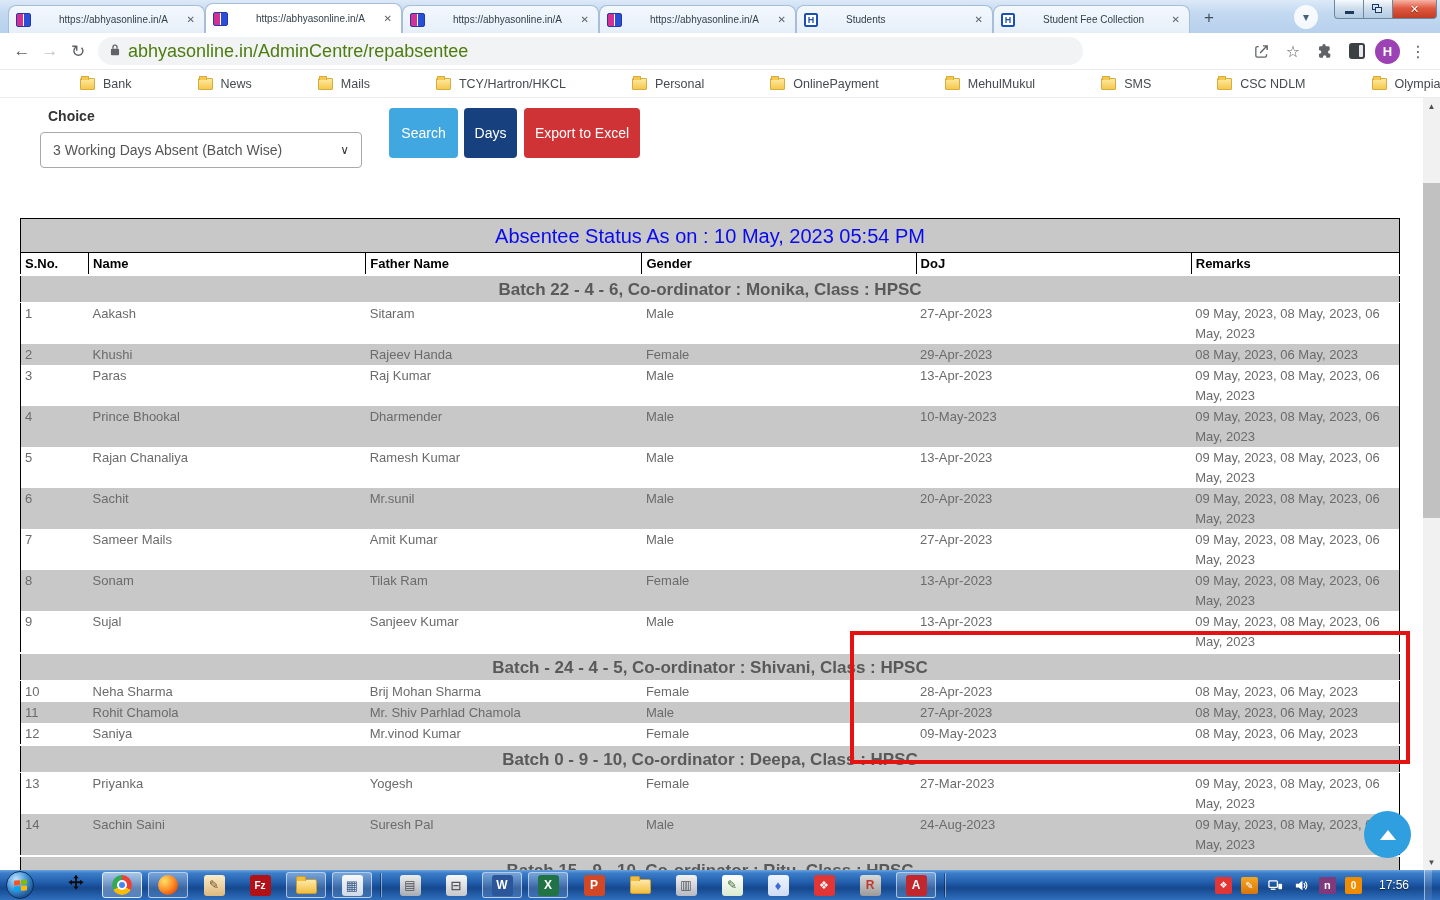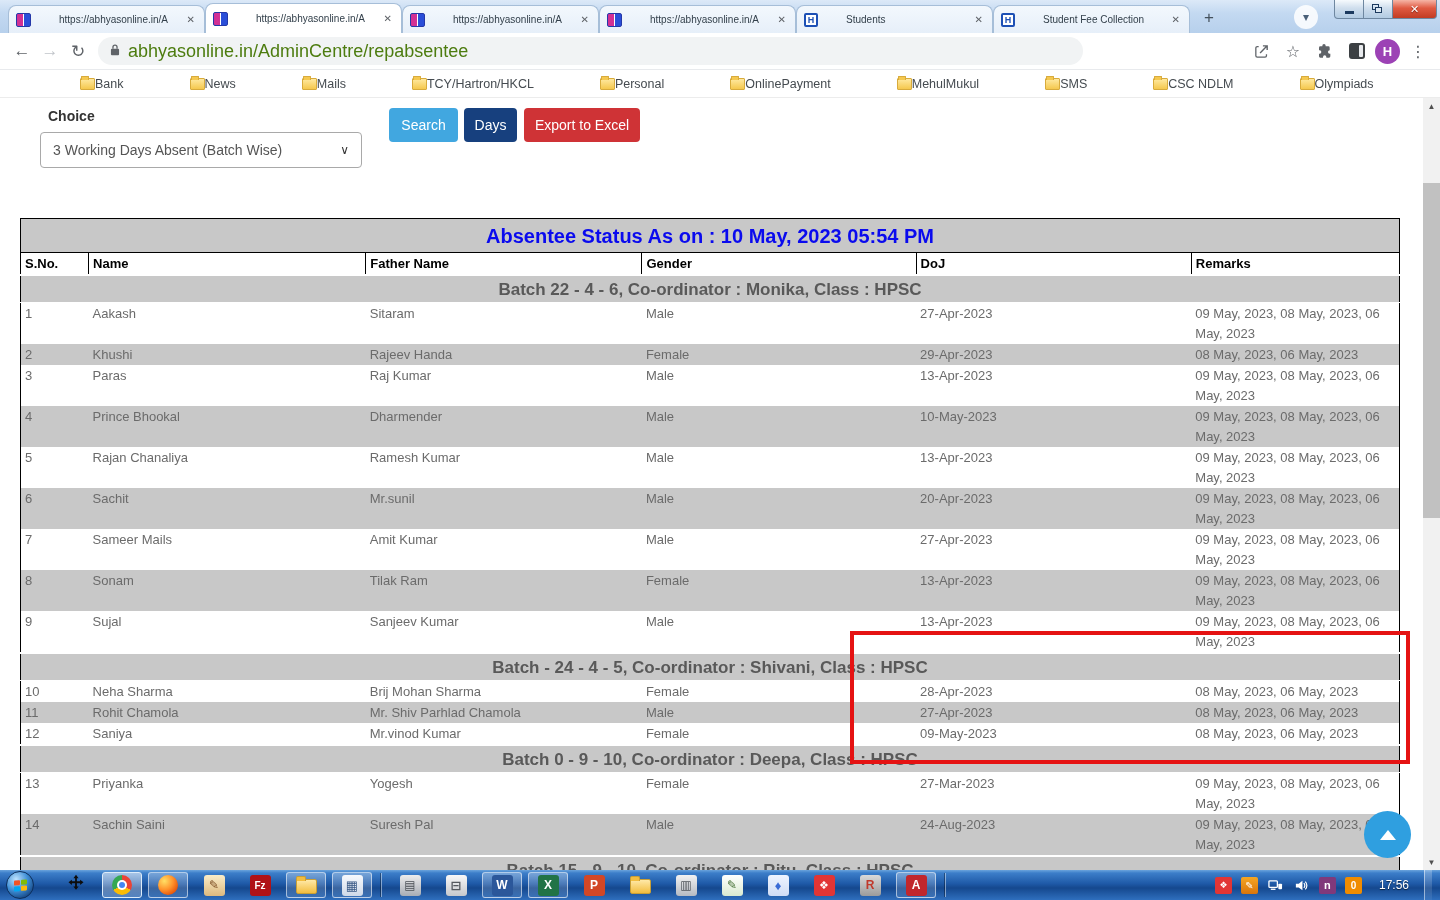--- a/index.html
+++ b/index.html
@@ -45,49 +45,49 @@
   .url-text{font-size:18px;color:#4d7c0f;}
   .toolbar-right{display:flex;align-items:center;gap:4px;margin-left:auto;}
   .t-ic{width:28px;height:26px;display:flex;align-items:center;justify-content:center;color:#5f6368;font-size:16px;flex:none;}
   .sidebar-ic{width:16px;height:16px;background:#3c4043;border-radius:3px;position:relative;}
   .sidebar-ic::after{content:"";position:absolute;right:2px;top:2px;bottom:2px;width:4px;background:#e8eaed;border-radius:1px;}
   .avatar{width:25px;height:25px;border-radius:50%;background:#9c42b5;color:#fff;font-size:13px;font-weight:bold;
     display:flex;align-items:center;justify-content:center;}
 
   
   .bookmarksbar{height:28px;background:#fff;display:flex;align-items:center;gap:26px;padding:0 14px;border-bottom:1px solid #ececec;}
-  .bm{display:flex;align-items:center;gap:0;font-size:12.5px;color:#454b50;white-space:nowrap;padding-left:40px;}
+  .bm{display:flex;align-items:center;gap:8px;font-size:12.5px;color:#454b50;white-space:nowrap;padding-left:40px;}
   .bm-folder{width:15px;height:12px;background:linear-gradient(#ffe9a0,#f5c84e);border:1px solid #d8ab3c;
     border-radius:1px;position:relative;}
   .bm-folder::before{content:"";position:absolute;left:0;top:-3px;width:6px;height:3px;background:#f5c84e;
     border:1px solid #d8ab3c;border-bottom:none;border-radius:1px 1px 0 0;}
   .globe{width:15px;height:15px;border-radius:50%;background:radial-gradient(circle at 35% 30%,#8d9298,#4a4f55);position:relative;}
   .hp-ic{width:15px;height:15px;border-radius:50%;background:#0096d6;color:#fff;font-size:7px;font-style:italic;
     font-weight:bold;display:flex;align-items:center;justify-content:center;}
   .ccdl-ic{width:14px;height:14px;border-radius:50%;background:conic-gradient(#e8590c,#fab005,#74b816,#1971c2,#e8590c);}
 
   
   .viewport{position:relative;height:772px;background:#fff;overflow:hidden;}
   .choice-label{position:absolute;left:48px;top:10px;font-size:14px;font-weight:bold;color:#333;}
   .selectbox{position:absolute;left:40px;top:34px;width:322px;height:36px;border:1px solid #a9a9a9;border-radius:4px;
     background:#fff;display:flex;align-items:center;padding:0 12px;}
   .selectbox .sel-text{font-size:14px;color:#555;flex:1;}
   .sel-chev{font-size:12px;color:#333;}
-  .btn{position:absolute;top:10px;height:34px;border:none;border-radius:4px;color:#fff;font-size:14px;
+  .btn{position:absolute;top:10px;height:50px;border:none;border-radius:4px;color:#fff;font-size:14px;
     font-family:inherit;display:flex;align-items:center;justify-content:center;}
   .btn-search{left:389px;width:69px;background:#41a7e0;}
   .btn-print{left:464px;width:53px;background:#17407e;}
   .btn-export{left:524px;width:116px;background:#cf3336;}
 
   
   table.report{position:absolute;left:20px;top:120px;width:1380px;border-collapse:collapse;table-layout:fixed;
     border:1px solid #000;}
   table.report td,table.report th{font-size:13px;line-height:20px;padding:1px 4px 0 4px;text-align:left;
     vertical-align:top;color:#6b6b6b;overflow:hidden;}
-  tr.title-row td{background:#c8c8c8;color:#0a0aee;font-size:20px;font-weight:bold;line-height:32px;
+  tr.title-row td{background:#c8c8c8;color:#0a0aee;font-size:20px;font-weight:normal;line-height:32px;
     text-align:center;border:1px solid #000;}
   tr.cols th{background:#fff;color:#000;font-weight:bold;border:1px solid #000;line-height:20px;}
   tr.batch td{background:#c8c8c8;color:#595959;font-size:17px;font-weight:bold;line-height:25px;text-align:center;
     border-top:2px solid #fff;border-bottom:1px solid #fff;}
   tr.data.alt td{background:#c8c8c8;}
 
   
   .annotation-rect{position:absolute;left:850px;top:533px;width:560px;height:133px;border:4px solid #e51212;z-index:6;}
   .scrolltop{position:absolute;left:1364px;top:713px;width:47px;height:47px;border-radius:50%;background:#2f9fe0;
     display:flex;align-items:center;justify-content:center;z-index:7;}

